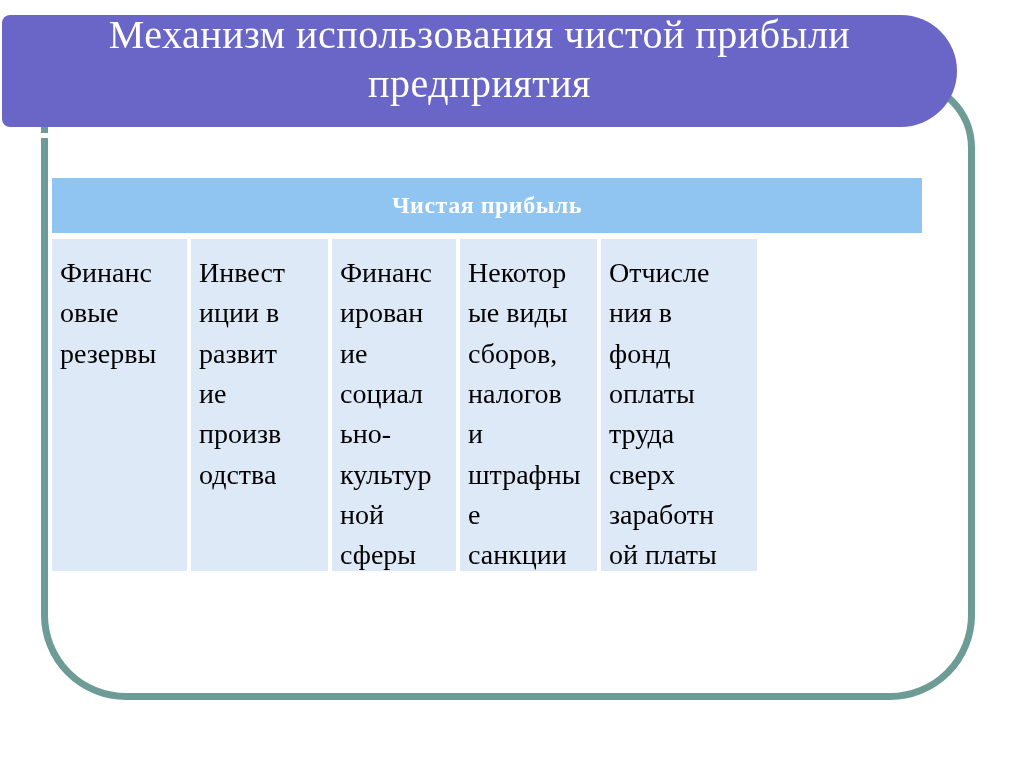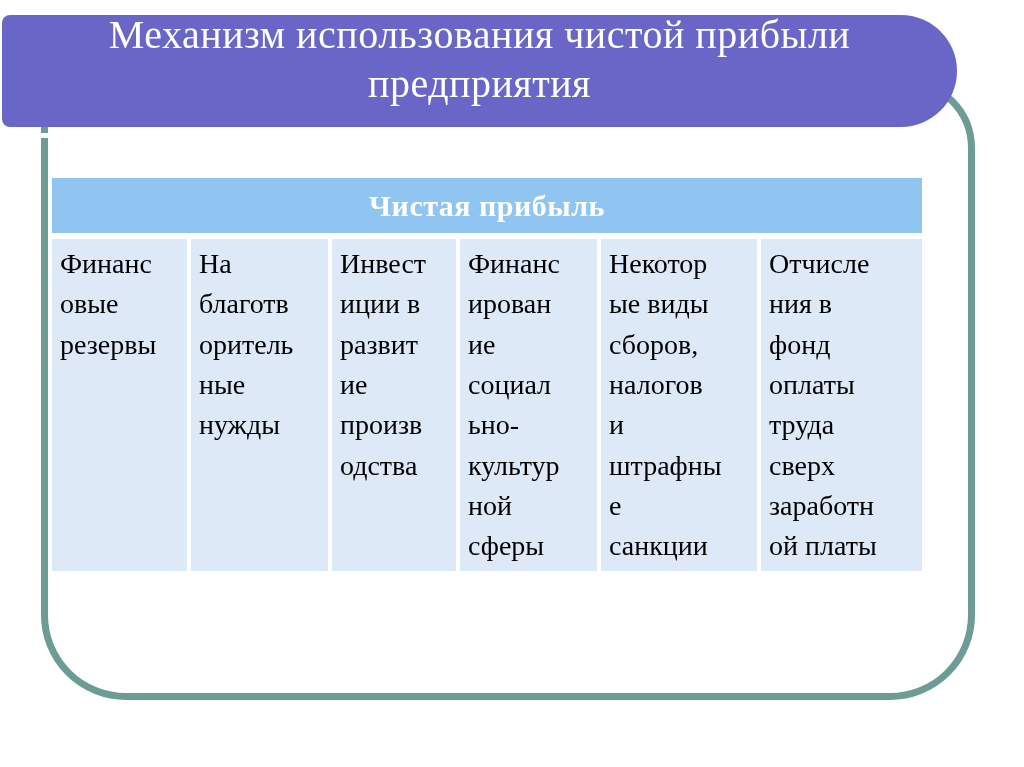--- a/index.html
+++ b/index.html
@@ -71,38 +71,38 @@
     position: absolute;
     left: 52px;
     top: 178px;
     width: 870px;
     z-index: 2;
   }
   .table-header {
     height: 55px;
     background: #8FC5F0;
     color: #ffffff;
-    font-size: 30px;
+    font-size: 24px;
     font-weight: bold;
     display: flex;
     align-items: center;
     justify-content: center;
     letter-spacing: 0.5px;
   }
   .table-body {
     margin-top: 6px;
     display: grid;
     grid-template-columns: 135px 137px 124px 137px 156px 161px;
     grid-gap: 4px;
   }
   .table-cell {
     background: #DEE9F8;
     height: 332px;
     box-sizing: border-box;
-    padding: 5px 8px;
+    padding: 14px 8px;
     color: #000000;
     font-size: 28px;
     line-height: 1.44;
     white-space: pre-line;
     overflow: hidden;
   }
 </style>
 </head>
 <body>
 
@@ -115,25 +115,20 @@
 предприятия</h1>
   </div>
   <div class="banner-underline"></div>
 
   <div class="profit-table">
     <div class="table-header">Чистая прибыль</div>
     <div class="table-body">
       <div class="table-cell">Финанс
 овые
 резервы</div>
-      <div class="table-cell">На
-благотв
-оритель
-ные
-нужды</div>
       <div class="table-cell">Инвест
 иции в
 развит
 ие
 произв
 одства</div>
       <div class="table-cell">Финанс
 ирован
 ие
 социал

